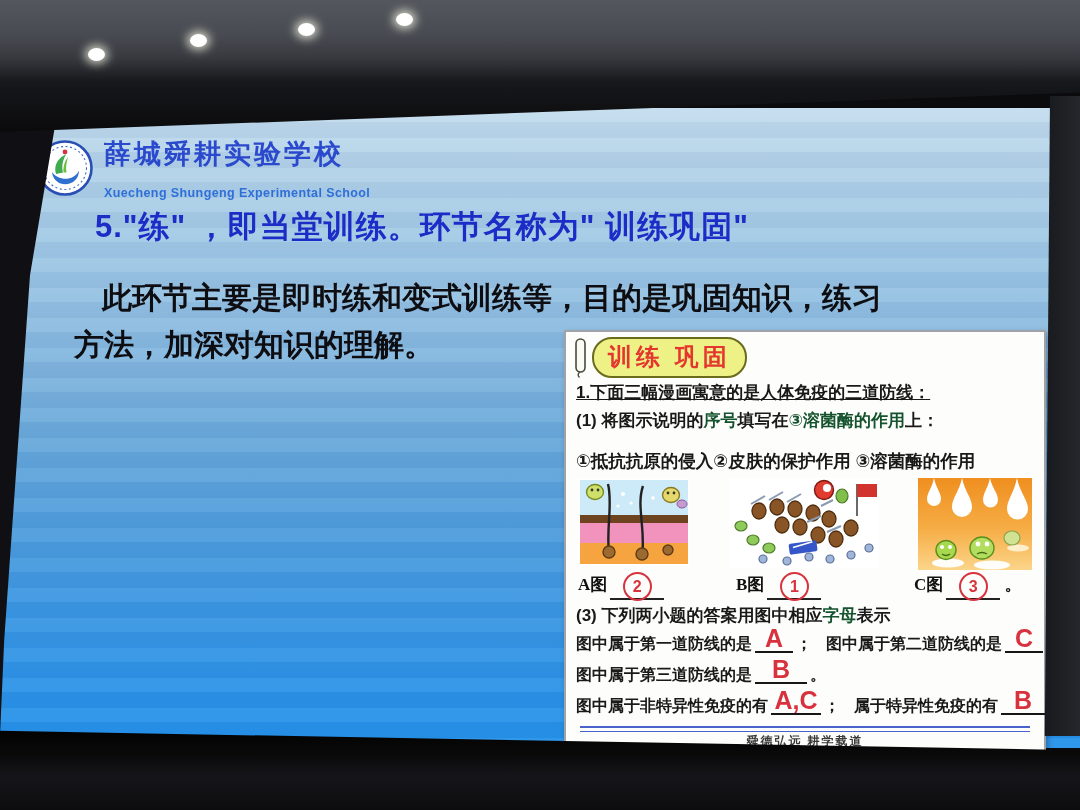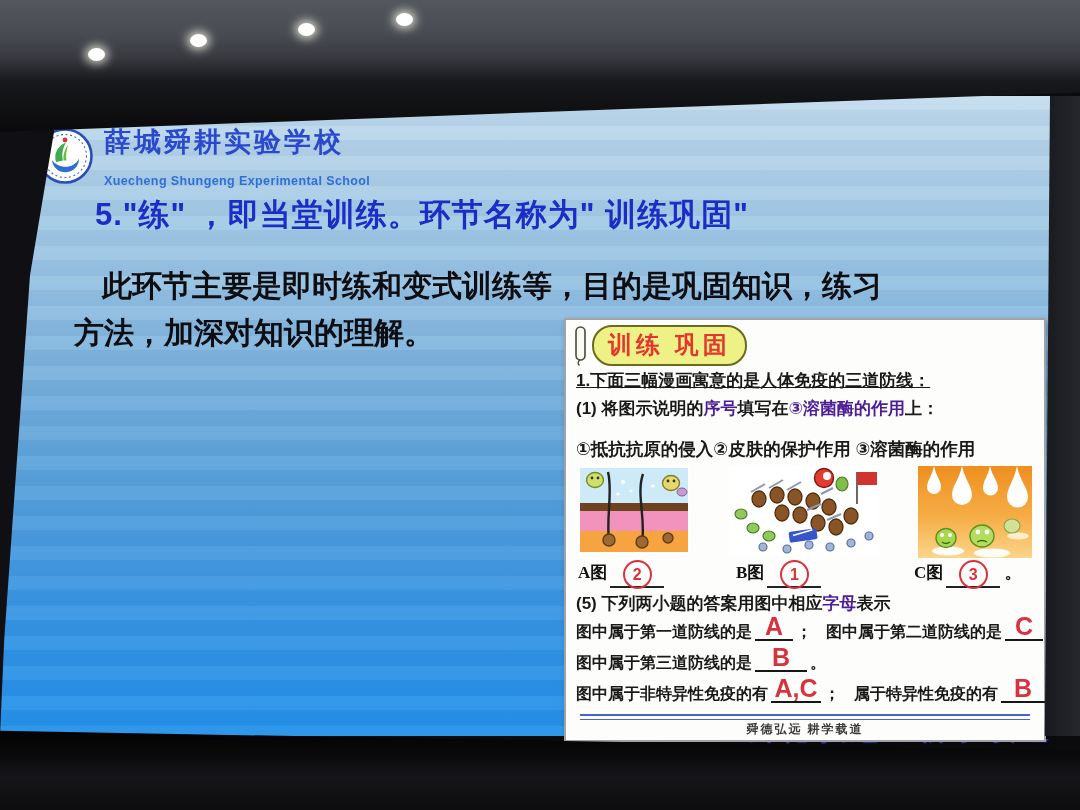--- a/index.html
+++ b/index.html
@@ -1,20 +1,20 @@
 <!DOCTYPE html>
 <html><head>
 <meta charset="utf-8">
 <style>
   html,body{margin:0;padding:0;background:#000;}
   .photo{position:relative;width:1080px;height:810px;background:#0b0b0d;overflow:hidden;
          font-family:"Liberation Sans","DejaVu Sans",sans-serif;}
 
   
-  .screen{position:absolute;left:0;top:96px;width:1080px;height:640px;z-index:1;
+  .screen{position:absolute;left:0;top:108px;width:1080px;height:640px;z-index:1;
     background:linear-gradient(180deg,#c4ddee 0%,#b5d4e9 8%,#a6cce6 18%,#94c1e2 30%,
       #7db3dd 42%,#64a7da 54%,#4e9ddc 66%,#3b97e2 78%,#2c93e7 90%,#2492ea 100%);}
   .bands{position:absolute;inset:0;pointer-events:none;
     background:repeating-linear-gradient(180deg,rgba(255,255,255,.05) 0 14px,rgba(20,40,120,.045) 14px 30px);}
 
   
   .ceiling{position:absolute;left:0;top:0;width:1080px;height:132px;z-index:3;
     background:linear-gradient(180deg,#54575d 0%,#484b51 26%,#37393f 44%,#17181b 62%,#0a0a0c 100%);
     clip-path:polygon(0 0,100% 0,100% 70%,0 100%);}
   .light{position:absolute;width:17px;height:13px;border-radius:50%;background:#fff;
@@ -46,21 +46,21 @@
   
   .card{position:absolute;left:564px;top:222px;width:482px;background:#fdfdfb;z-index:1;
     border:2px solid #9fa3a8;box-shadow:2px 3px 6px rgba(0,0,0,.28);padding:3px 0 2px;box-sizing:border-box;}
   .badge-row{display:flex;align-items:flex-start;gap:4px;margin:2px 0 0 6px;height:42px;}
   .badge{display:inline-block;padding:2px 14px 3px;background:#eef286;border:2px solid #6b6b1e;
     border-radius:20px;color:#e4352e;font-size:24px;font-weight:800;letter-spacing:4px;}
   .row{padding:0 10px;color:#191919;font-weight:700;}
   .q1{font-size:17px;line-height:23px;margin-top:2px;text-decoration:underline;}
   .qsub{font-size:17px;line-height:25px;margin-top:4px;}
   .opts{font-size:17.5px;line-height:25px;margin-top:16px;}
-  .red{color:#4c1d95;}
+  .red{color:#14532d;}
   .figs{display:flex;justify-content:space-between;align-items:flex-start;padding:0 12px;margin-top:4px;height:90px;}
   .fig-labels{display:flex;align-items:center;padding:0 12px;margin-top:2px;height:30px;
     font-size:17px;font-weight:700;color:#111;font-family:"Liberation Serif","DejaVu Serif",serif;}
   .fl-a{width:158px;}.fl-b{width:178px;}.fl-c{flex:1;}
   .fig-line{display:inline-block;min-width:54px;border-bottom:2px solid #222;text-align:center;
     height:28px;margin-left:3px;}
   .circ{display:inline-flex;align-items:center;justify-content:center;width:25px;height:25px;
     border:2px solid #d8323e;border-radius:50%;color:#d8323e;font-size:16px;font-weight:800;
     transform:translateY(2px);font-family:"Liberation Sans",sans-serif;}
   .q2{font-size:17px;line-height:23px;margin-top:4px;}
@@ -227,21 +227,21 @@
         <span class="fl-b">
           <span>B图</span><span class="fig-line"><span class="circ">1</span></span>
         </span>
         <span class="fl-c">
           <span>C图</span><span class="fig-line"><span class="circ">3</span></span>
           <span>。</span>
         </span>
       </div>
 
       <div class="row q2">
-        <span>(5) 下列两小题的答案用图中相应</span><span class="red">字母</span><span>表示</span>
+        <span>(3) 下列两小题的答案用图中相应</span><span class="red">字母</span><span>表示</span>
       </div>
 
       <div class="row brow">
         <span>图中属于第一道防线的是</span><span class="blank"><span class="ans">A</span></span><span>；</span><span class="gap"></span><span>图中属于第二道防线的是</span><span class="blank"><span class="ans">C</span></span><span>；</span>
       </div>
 
       <div class="row brow">
         <span>图中属于第三道防线的是</span><span class="blank" style="min-width:52px"><span class="ans">B</span></span><span>。</span>
       </div>
 

